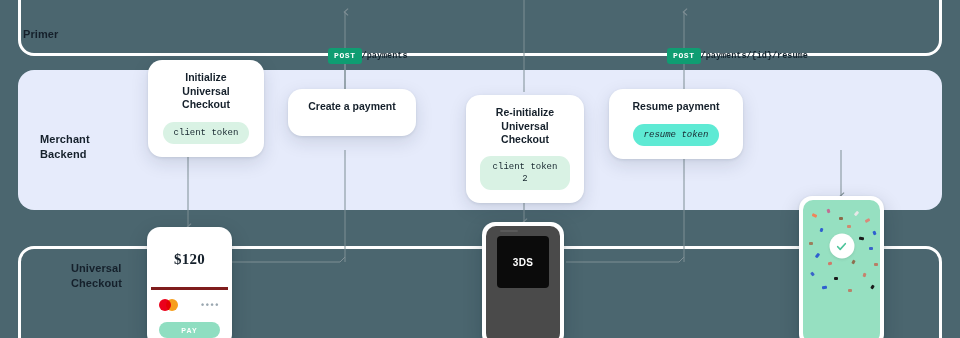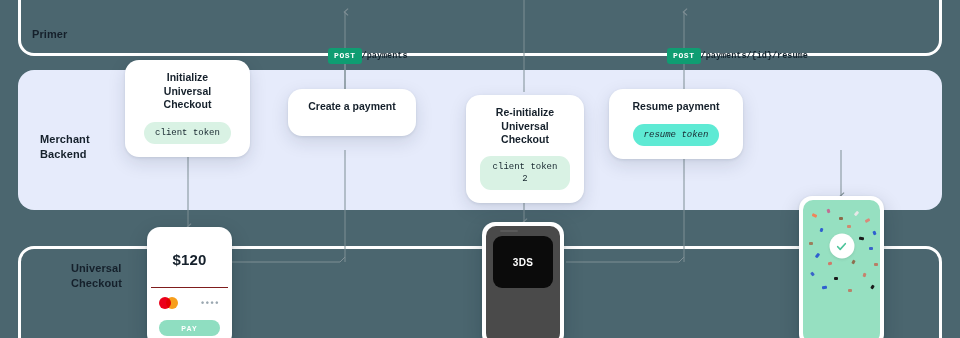--- a/index.html
+++ b/index.html
@@ -24,21 +24,21 @@
   }
   .lane-checkout{
     left:18px;top:246px;width:924px;height:120px;
     border:3px solid #ffffff;border-radius:16px;
     background:transparent;
   }
   .lane-label{
     position:absolute;color:#15202b;font-size:11px;font-weight:bold;
     line-height:15px;letter-spacing:.1px;white-space:pre-line;
   }
-  .lbl-primer{left:32px;top:27px;}
+  .lbl-primer{left:23px;top:27px;}
   .lbl-merchant{left:40px;top:132px;}
   .lbl-checkout{left:40px;top:261px;margin-left:31px;}
 
   
   .post-group{position:absolute;display:flex;align-items:center;}
   .post-badge{
     background:#0f9d72;color:#ffffff;font-family:"Liberation Mono",monospace;
     font-size:8px;font-weight:bold;letter-spacing:.6px;
     padding:3px 6px 3px 6px;border-radius:3px;line-height:10px;
   }
@@ -75,41 +75,42 @@
     background:#ffffff;padding:4px;
     box-shadow:0 7px 20px rgba(12,32,44,.20), 0 1px 3px rgba(12,32,44,.14);
   }
   .phone-screen{width:100%;height:100%;border-radius:10px;overflow:hidden;position:relative;box-sizing:border-box;}
 
   
   .co-screen{background:#ffffff;display:flex;flex-direction:column;}
   .co-amount{
     flex:0 0 56px;display:flex;align-items:center;justify-content:center;
     color:#15202b;font-size:15px;font-weight:bold;letter-spacing:.2px;
-    border-bottom:1px solid #7f1d1d;
+    border-bottom:3px solid #7f1d1d;
+    font-family:Liberation Serif, serif;
   }
   .co-row{
     flex:0 0 30px;display:flex;align-items:center;justify-content:space-between;
     padding:0 8px;
   }
   .mc{position:relative;width:19px;height:12px;}
   .mc i{position:absolute;top:0;width:12px;height:12px;border-radius:50%;display:block;}
   .mc i.l{left:0;background:#eb001b;}
   .mc i.r{right:0;background:#f79e1b;mix-blend-mode:multiply;}
   .co-dots{color:#9aa7b0;font-size:9px;letter-spacing:1.6px;font-weight:bold;}
   .co-pay{
     margin:2px 8px 0;height:16px;border-radius:8px;background:#8fdec1;
     color:#ffffff;font-size:7px;font-weight:bold;letter-spacing:1.1px;
     display:flex;align-items:center;justify-content:center;
   }
 
   
   .tds-screen{background:#4a4a4a;display:flex;justify-content:center;padding-top:10px;}
   .tds-box{
-    width:60px;height:52px;background:#0b0b0b;border-radius:9px;
+    width:52px;height:52px;background:#0b0b0b;border-radius:4px;
     display:flex;align-items:center;justify-content:center;
     color:#ffffff;font-size:10px;font-weight:bold;letter-spacing:.3px;
   }
   .tds-notch{position:absolute;top:4px;left:14px;width:18px;height:2px;border-radius:2px;background:#5a5a5a;}
 
   
   .ok-screen{background:#96e0c1;}
   .ok-check{
     position:absolute;left:50%;top:46px;transform:translate(-50%,-50%);
     width:25px;height:25px;border-radius:50%;background:#ffffff;
@@ -164,21 +165,21 @@
 
   <div class="post-group" style="left:328px;top:48px;">
     <span class="post-badge">POST</span>
     <span class="post-path">/payments</span>
   </div>
   <div class="post-group" style="left:667px;top:48px;">
     <span class="post-badge">POST</span>
     <span class="post-path">/payments/{id}/resume</span>
   </div>
 
-  <div class="card" style="left:125px;top:60px;width:125px;">
+  <div class="card" style="left:148px;top:60px;width:116px;">
     <div class="card-title">Initialize
 Universal Checkout</div>
     <span class="pill pill-green">client token</span>
   </div>
 
   <div class="card" style="left:288px;top:89px;width:128px;">
     <div class="card-title">Create a payment</div>
   </div>
 
   <div class="card" style="left:466px;top:95px;width:118px;">

